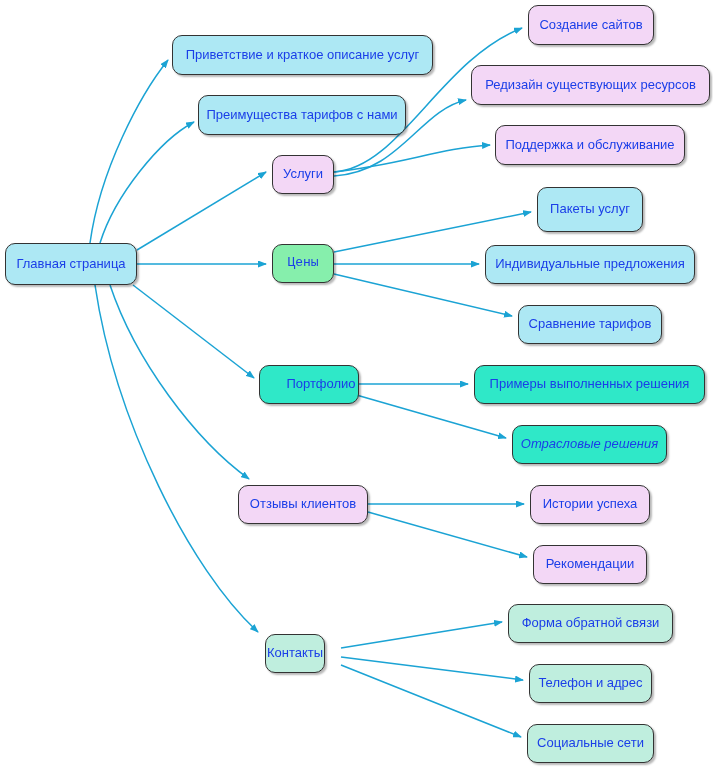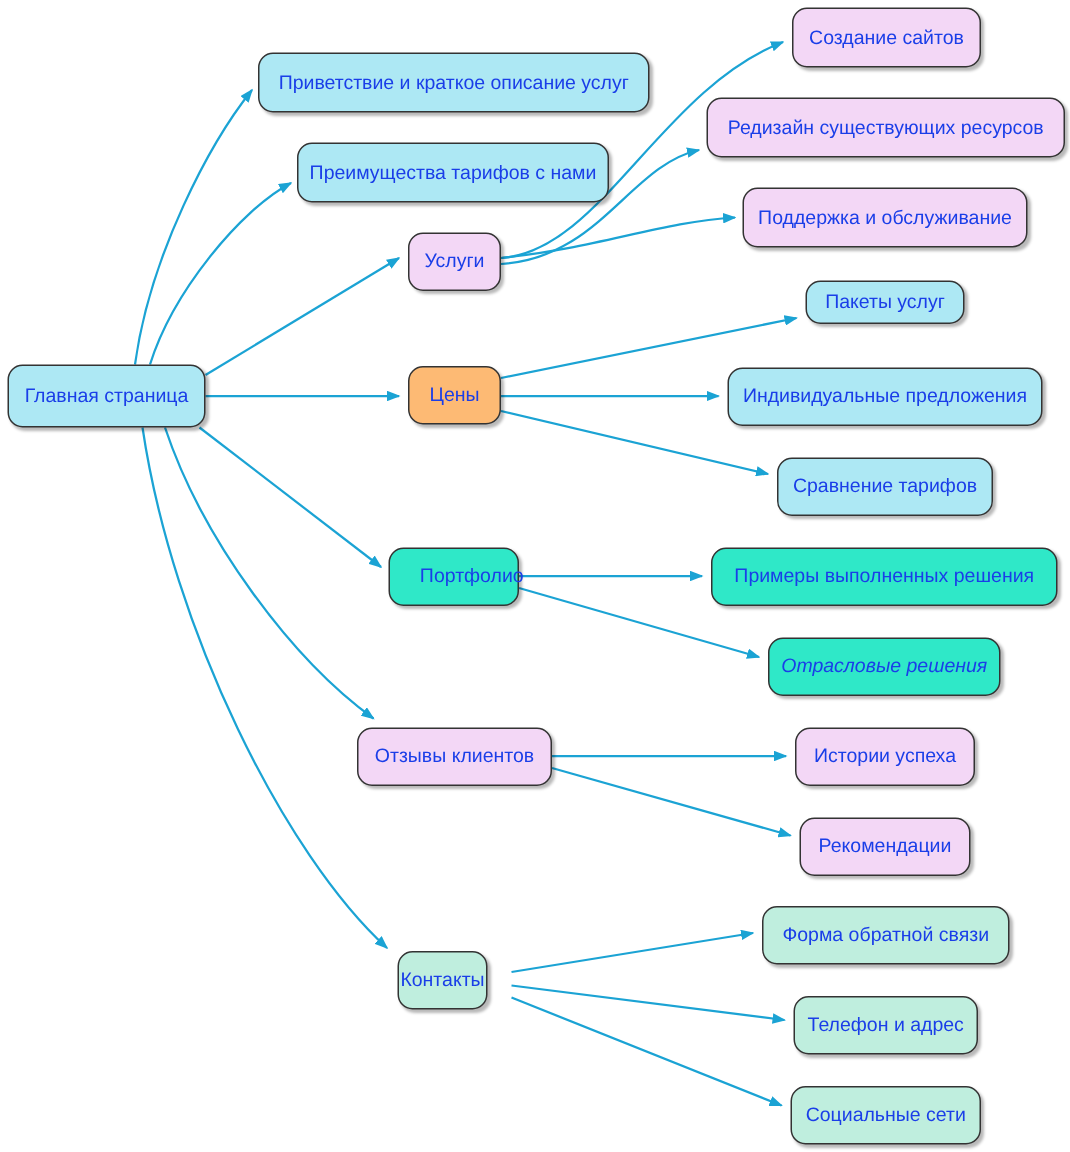--- a/index.html
+++ b/index.html
@@ -18,21 +18,21 @@
     border-radius:10px;
     color:#1a3ee8;
     font-size:13px;
     line-height:1.1;
     white-space:nowrap;
     box-shadow:2px 2px 2px rgba(0,0,0,0.28);
     z-index:2;
   }
   .fill-a{background:#ade8f4;}      
   .fill-b{background:#f3d7f6;}      
-  .fill-c{background:#fdba74;}      
+  .fill-c{background:#86efac;font-family:Liberation Mono, monospace;}      
   .fill-d{background:#2fe8c8;}      
   .fill-e{background:#bfeede;}      
 </style>
 </head>
 <body>
 
 <div id="diagram">
 
   <svg id="edges" viewBox="0 0 713 768" xmlns="http://www.w3.org/2000/svg">
     <defs>
@@ -82,30 +82,30 @@
       </div>
       <div class="node fill-b" style="left: 471px; top: 65px; width: 239px; height: 40px;">
         <span>Редизайн существующих ресурсов</span>
       </div>
       <div class="node fill-b" style="left: 495px; top: 125px; width: 190px; height: 40px;">
         <span>Поддержка и обслуживание</span>
       </div>
       <div class="node fill-c" style="left: 272px; top: 244px; width: 62px; height: 39px;">
         <span>Цены</span>
       </div>
-      <div class="node fill-a" style="left: 537px; top: 187px; width: 106px; height: 29px;">
+      <div class="node fill-a" style="left: 537px; top: 187px; width: 106px; height: 45px;">
         <span>Пакеты  услуг</span>
       </div>
       <div class="node fill-a" style="left: 485px; top: 245px; width: 210px; height: 39px;">
         <span>Индивидуальные предложения</span>
       </div>
       <div class="node fill-a" style="left: 518px; top: 305px; width: 144px; height: 39px;">
         <span>Сравнение тарифов</span>
       </div>
-      <div class="node fill-d" style="left: 259px; top: 365px; width: 87px; height: 39px; padding-left: 24px;">
+      <div class="node fill-d" style="left: 259px; top: 365px; width: 100px; height: 39px; padding-left: 24px;">
         <span>Портфолио</span>
       </div>
       <div class="node fill-d" style="left: 474px; top: 365px; width: 231px; height: 39px;">
         <span>Примеры выполненных решения</span>
       </div>
       <div class="node fill-d" style="left: 512px; top: 425px; width: 155px; height: 39px; font-style: italic;">
         <span>Отрасловые решения</span>
       </div>
       <div class="node fill-b" style="left: 238px; top: 485px; width: 130px; height: 39px;">
         <span>Отзывы клиентов</span>

